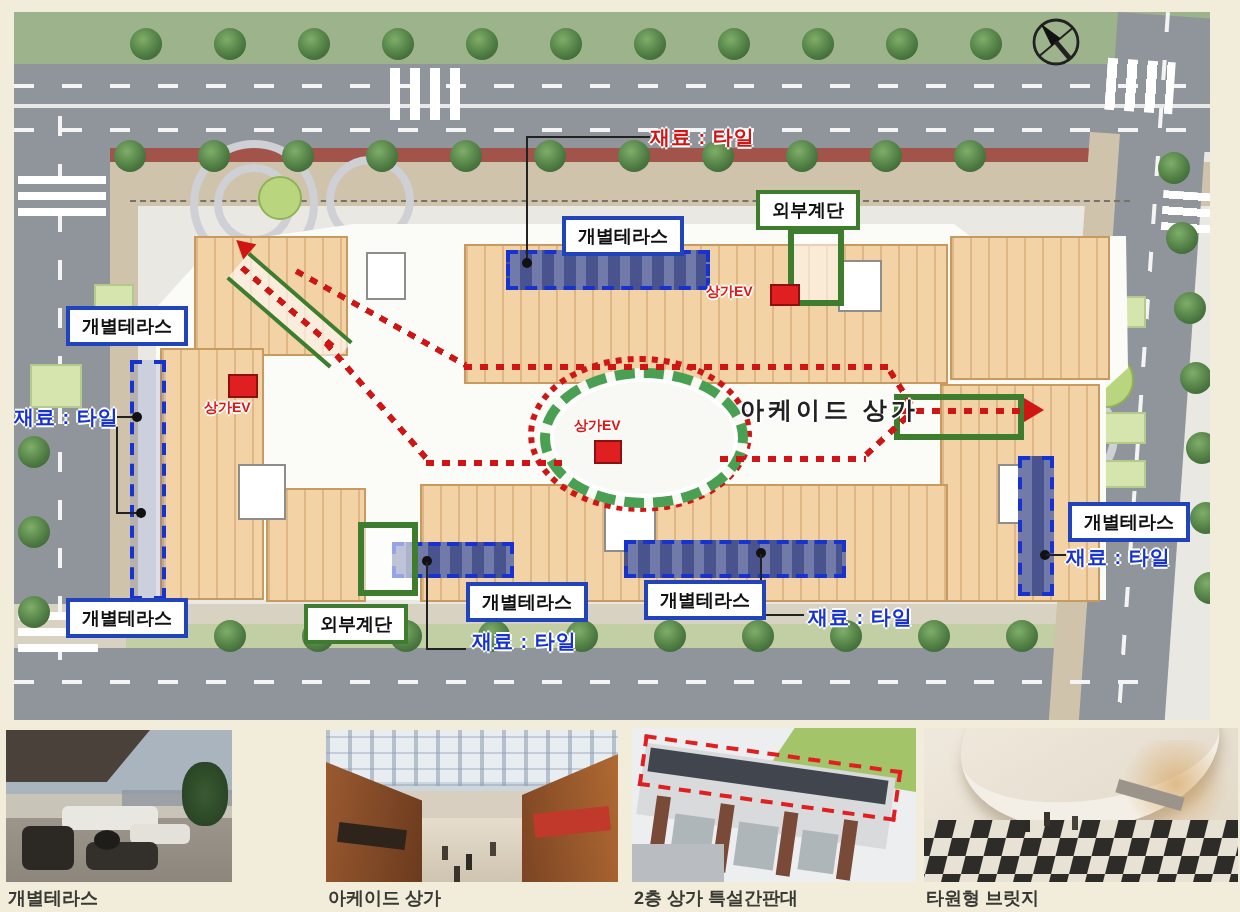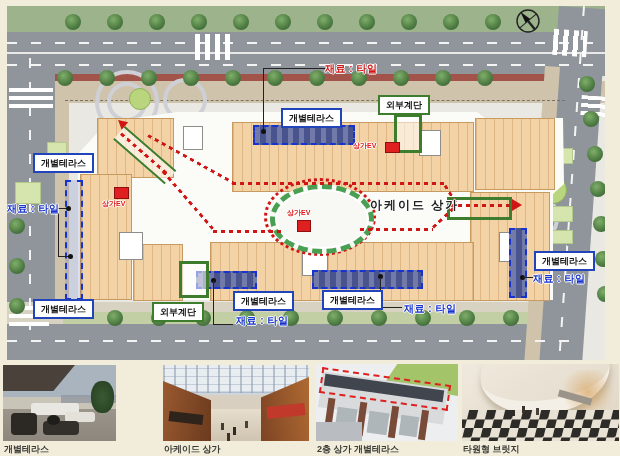--- a/index.html
+++ b/index.html
@@ -292,15 +292,15 @@
     <div class="pp" style="left:96px;top:6px;width:60px;height:44px;background:radial-gradient(circle,rgba(217,169,106,.75),rgba(217,169,106,0) 70%)"></div>
     <div class="pp" style="left:-6px;top:46px;width:170px;height:34px;background:repeating-conic-gradient(#2e2c28 0 25%,#e8e2d4 0 50%);background-size:18px 18px;transform:skewX(-14deg)"></div>
     <div class="pp" style="left:96px;top:30px;width:34px;height:7px;background:#9a948a;transform:rotate(16deg)"></div>
     <div class="pp" style="left:60px;top:42px;width:3px;height:7px;background:#3a332c"></div>
     <div class="pp" style="left:74px;top:44px;width:3px;height:7px;background:#46403a"></div>
     <div class="pp" style="left:50px;top:46px;width:3px;height:6px;background:#2e2a26"></div>
   </div>
 
   <div class="caption" style="left:4px;top:443px">개별테라스</div>
   <div class="caption" style="left:164px;top:443px">아케이드 상가</div>
-  <div class="caption" style="left:317px;top:443px">2층 상가 개별테라스</div>
+  <div class="caption" style="left:317px;top:443px">2층 상가 특설간판대</div>
   <div class="caption" style="left:463px;top:443px">타원형 브릿지</div>
 </div>
 
 </body></html>

